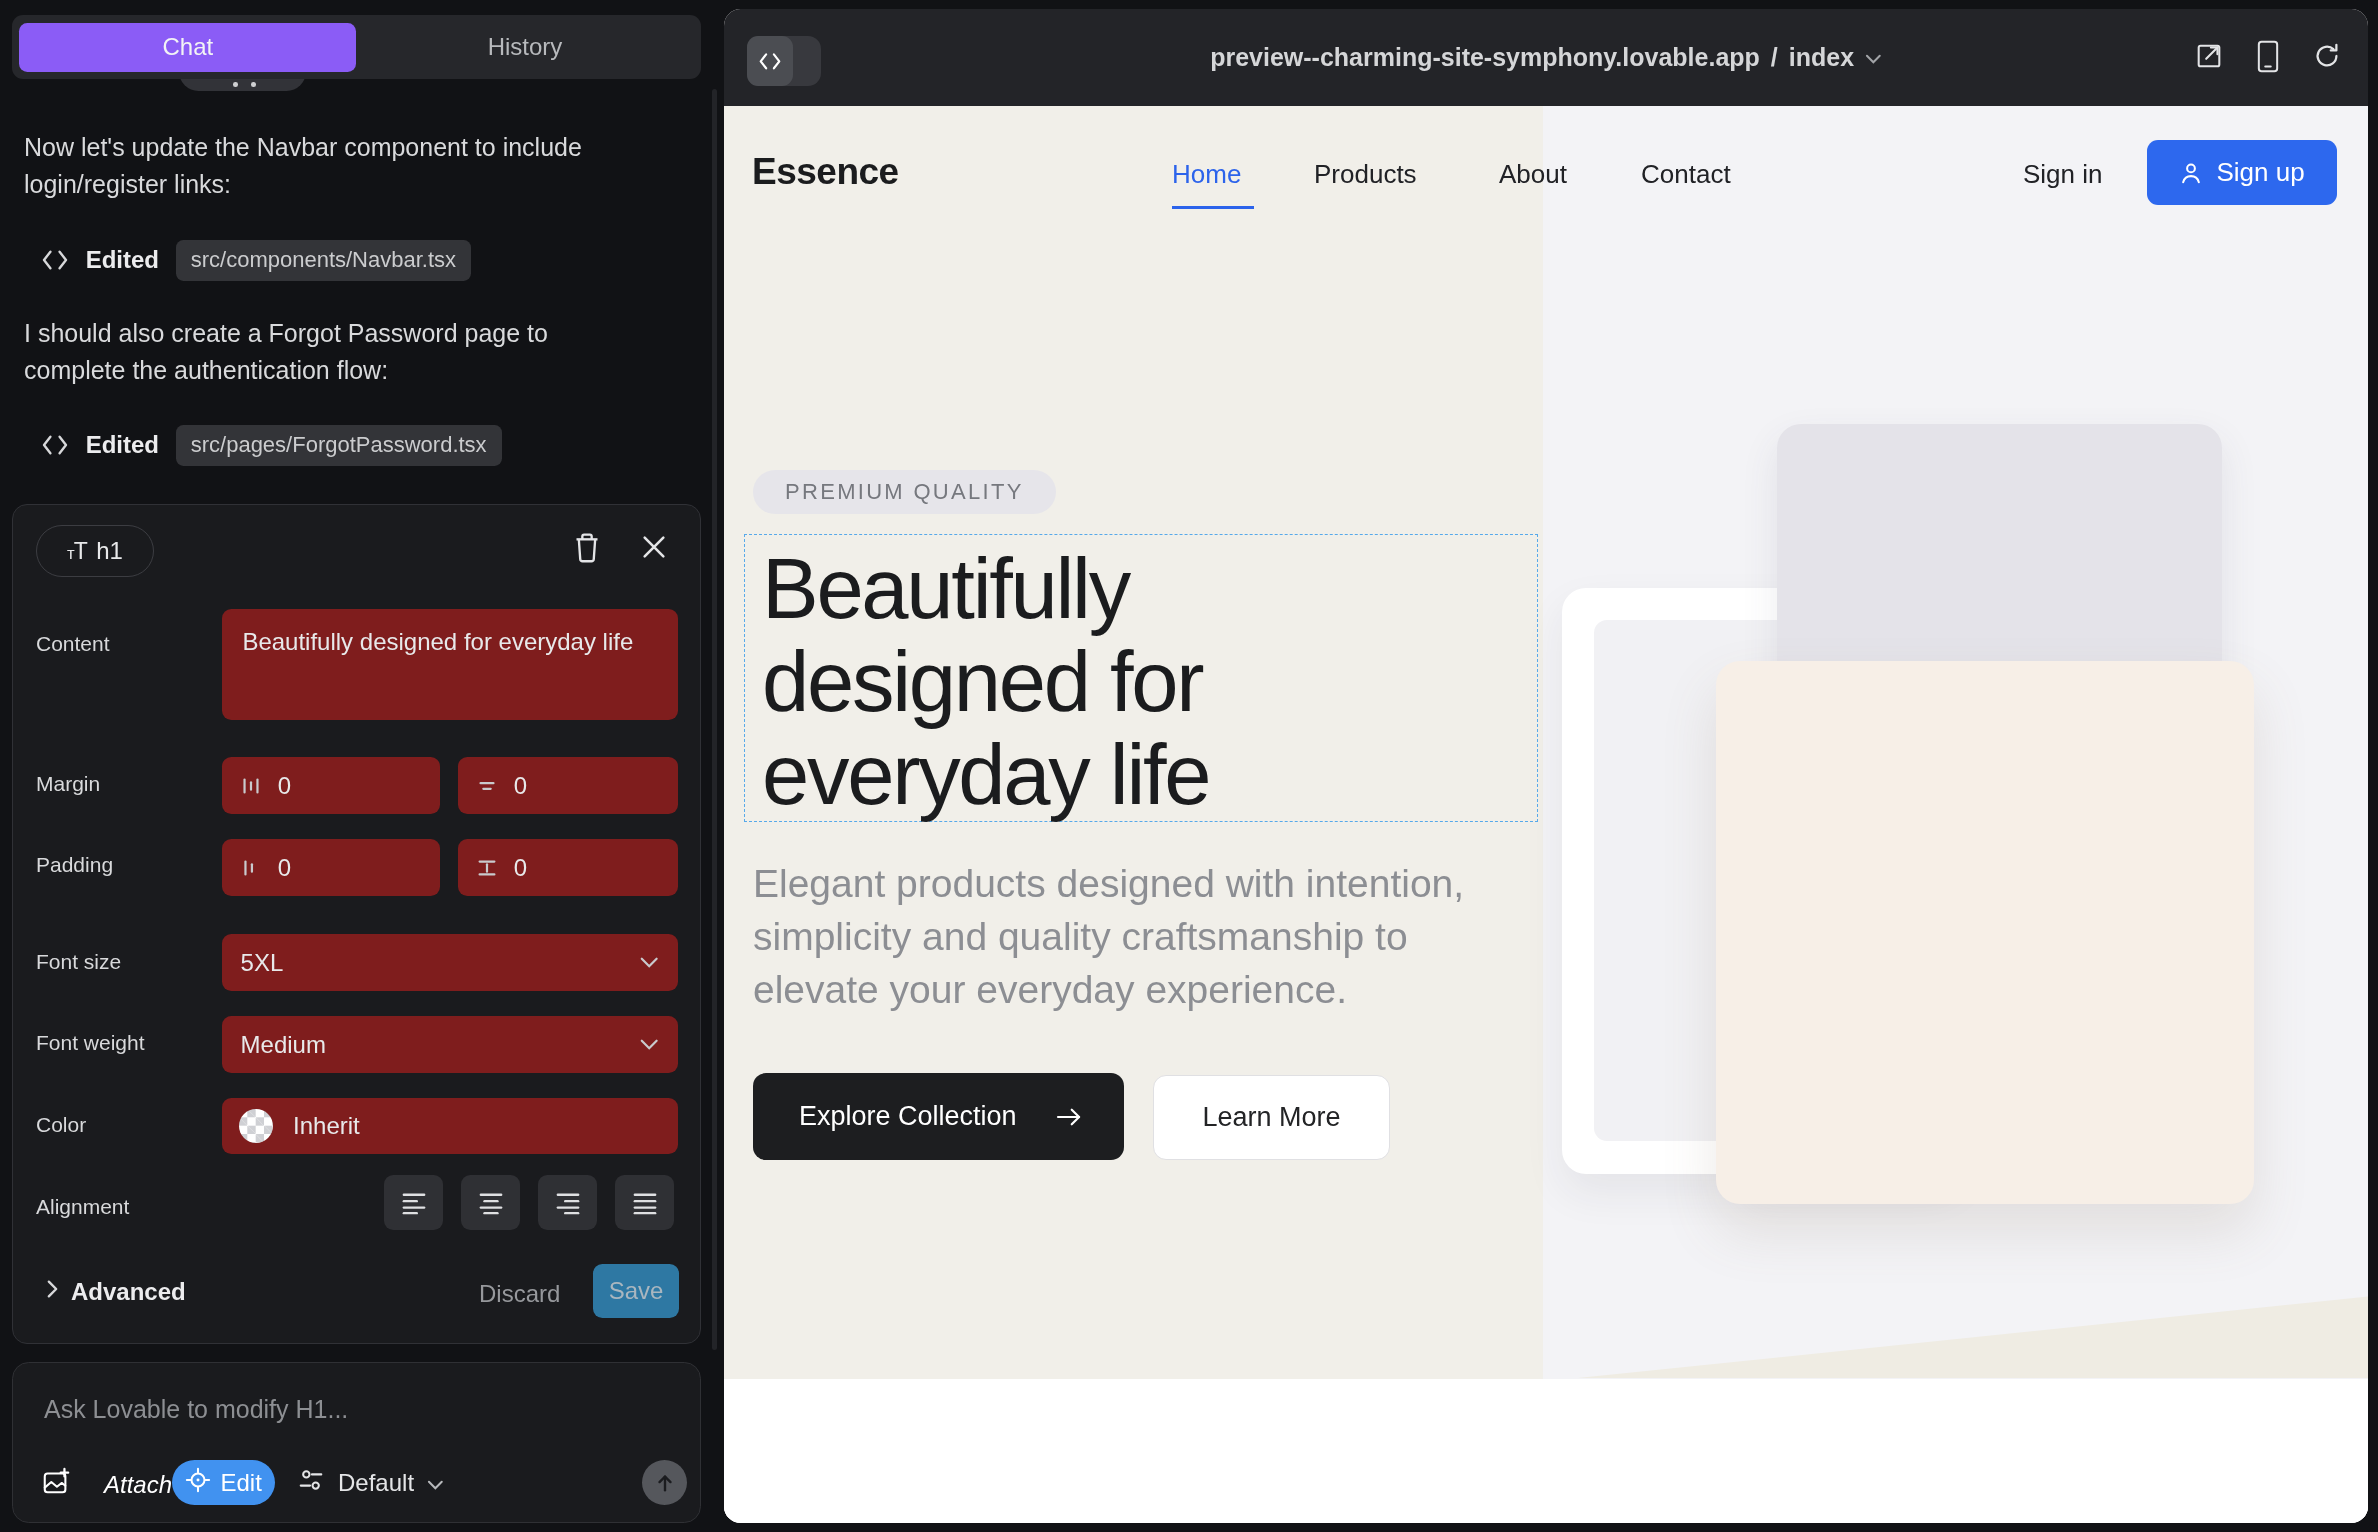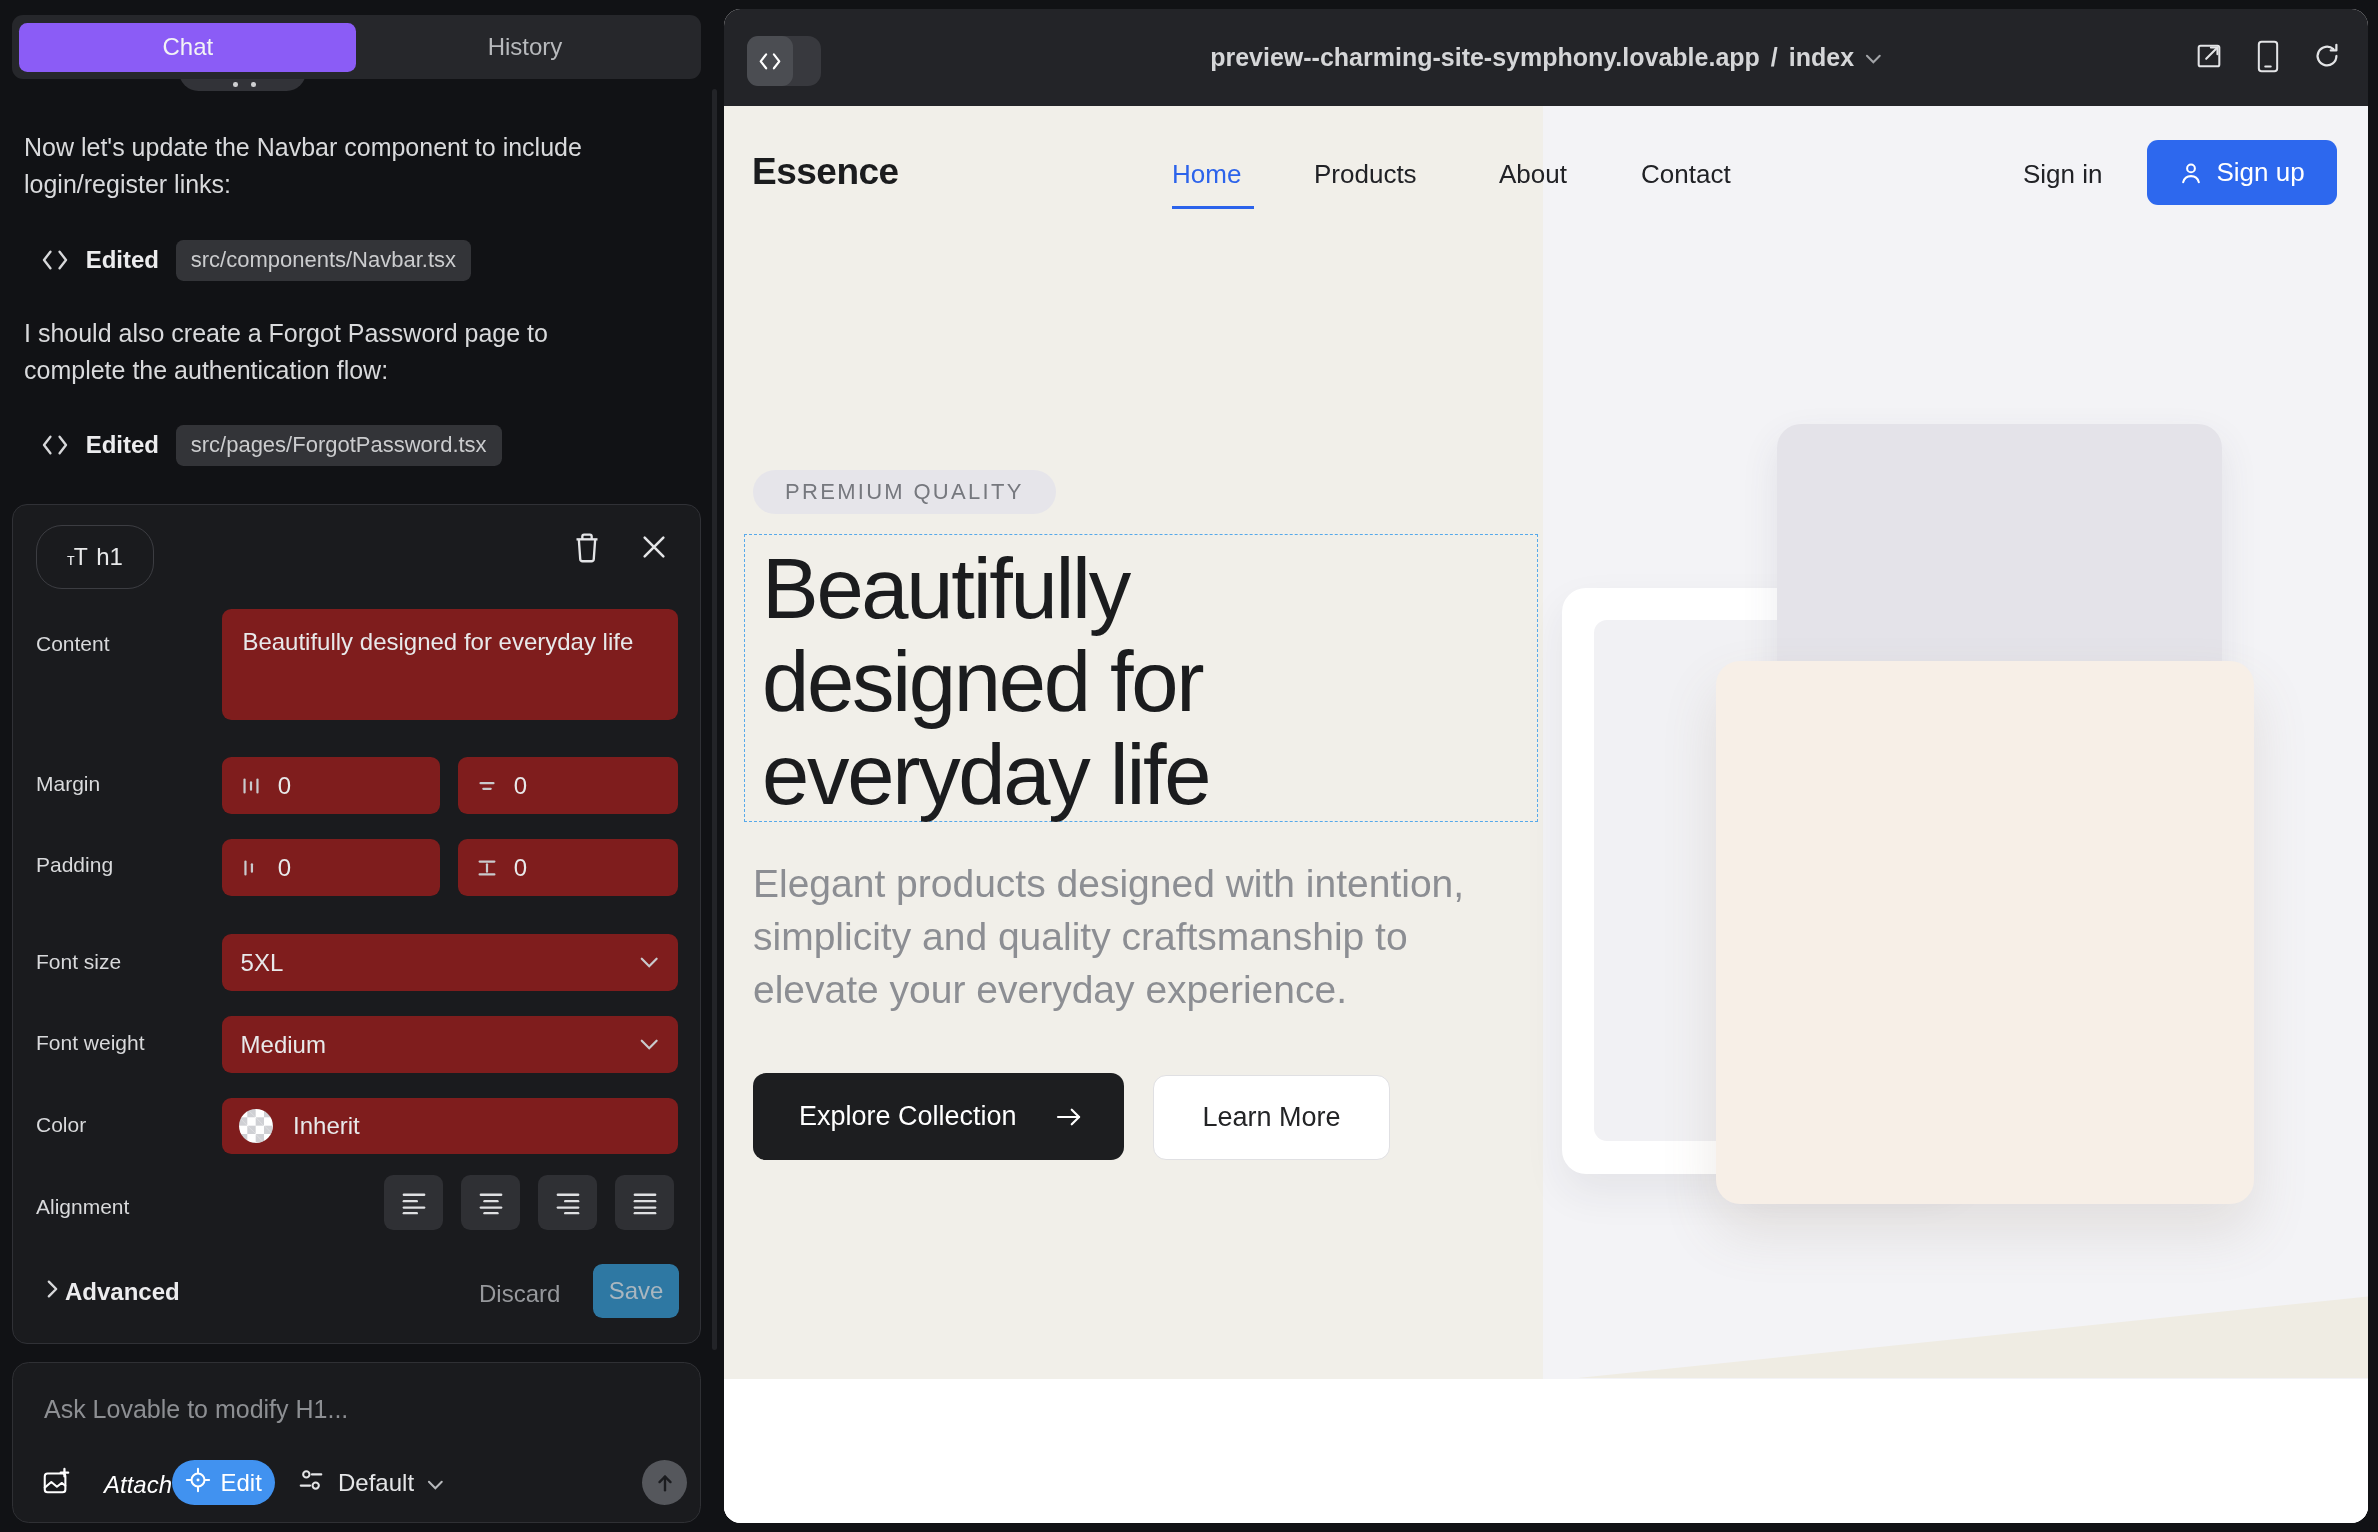--- a/index.html
+++ b/index.html
@@ -16,35 +16,35 @@
   .peek-dot{width:4.6px;height:4.6px;border-radius:50%;background:#cfd0d2;position:absolute;top:30px;}
   .msg{width:601px;color:#d9dadc;font-size:25px;line-height:37px;z-index:2;}
   .edit-row{display:flex;align-items:center;gap:16.7px;z-index:2;}
   .edit-label{font-size:24px;font-weight:700;color:#ececee;}
   .file-chip{background:#333438;color:#cbccce;font-size:22px;border-radius:7.4px;padding:7.4px 15px;white-space:nowrap;}
   .code-ic{color:#d7d8da;display:flex;align-items:center;}
   .scrollbar{left:712px;top:89px;width:4.6px;height:1261px;border-radius:2.8px;background:#232428;}
 
   
   .panel{left:12px;top:504px;width:689px;height:840px;border-radius:15px;background:#1a1b1e;border:1.9px solid #303136;z-index:4;}
-  .tag-chip{left:36px;top:525px;width:118px;height:64px;border-radius:26px;border:1.9px solid #3c3d42;display:flex;align-items:center;justify-content:center;gap:9.3px;color:#e8e9ea;z-index:5;}
+  .tag-chip{left:36px;top:525px;width:118px;height:52px;border-radius:26px;border:1.9px solid #3c3d42;display:flex;align-items:center;justify-content:center;gap:9.3px;color:#e8e9ea;z-index:5;}
   .tag-tt{font-size:23px;letter-spacing:-0.9px;}
   .tag-tt .sm{font-size:16.7px;}
   .tag-name{font-size:24px;}
   .icon-btn{color:#e4e5e7;z-index:5;display:flex;align-items:center;justify-content:center;}
   .flabel{font-size:21px;color:#d8d9db;z-index:5;}
   .field{background:#7f1d1d;border-radius:9.3px;display:flex;align-items:center;color:#e8e9ea;font-size:24px;z-index:5;}
   .content-box{left:222px;top:609px;width:456px;height:111px;padding:16.7px 20.4px;line-height:32px;align-items:flex-start;}
   .num-field{width:218px;height:57px;gap:15px;padding-left:16.7px;color:#e8e9ea;}
   .sel-field{left:222px;top:934px;width:456px;height:57px;padding:0 18.6px;justify-content:space-between;}
   .mini-ic{color:#c9cacd;display:flex;align-items:center;}
   .swatch{width:34px;height:34px;border-radius:50%;background-color:#fff;background-image:linear-gradient(45deg,#cfd0d4 25%,transparent 25%,transparent 75%,#cfd0d4 75%),linear-gradient(45deg,#cfd0d4 25%,transparent 25%,transparent 75%,#cfd0d4 75%);background-size:16.7px 16.7px;background-position:0 0,8.3px 8.3px;}
   .align-btn{width:59px;height:55px;border-radius:9.3px;background:#2f3034;display:flex;align-items:center;justify-content:center;color:#dfe0e2;z-index:5;}
   .adv-chев{color:#d8d9db;}
-  .advanced{left:45px;top:1278px;display:flex;align-items:center;gap:5px;color:#ececee;font-size:24px;font-weight:600;z-index:5;}
+  .advanced{left:45px;top:1278px;display:flex;align-items:center;gap:11px;color:#ececee;font-size:24px;font-weight:600;z-index:5;}
   .discard{left:479px;top:1280px;font-size:24px;color:#96989c;z-index:5;}
   .save-btn{left:593px;top:1264px;width:86px;height:54px;border-radius:9.3px;background:#2e78a3;color:#a9b6bf;font-size:24px;display:flex;align-items:center;justify-content:center;z-index:5;}
 
   
   .composer{left:12px;top:1362px;width:689px;height:161px;border-radius:16.7px;background:#1a1b1e;border:1.9px solid #2f3034;z-index:4;}
   .placeholder{left:44px;top:1395px;font-size:25px;color:#8d8f93;z-index:5;}
   .attach{left:41px;top:1467px;display:flex;align-items:center;gap:33px;color:#ffffff;font-size:24px;z-index:5;font-style:italic;}
   .edit-pill{left:172px;top:1460px;width:103px;height:45px;border-radius:23px;background:#4192f0;color:#fff;display:flex;align-items:center;justify-content:center;gap:9.3px;font-size:24px;z-index:5;}
   .mode{left:297px;top:1466px;display:flex;align-items:center;gap:13px;color:#e4e5e7;font-size:24px;z-index:5;}
   .send-btn{left:642px;top:1460px;width:45px;height:45px;border-radius:50%;background:#55575c;display:flex;align-items:center;justify-content:center;z-index:5;}

